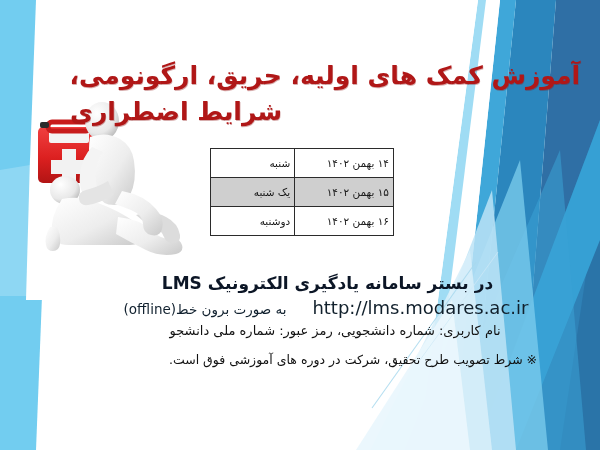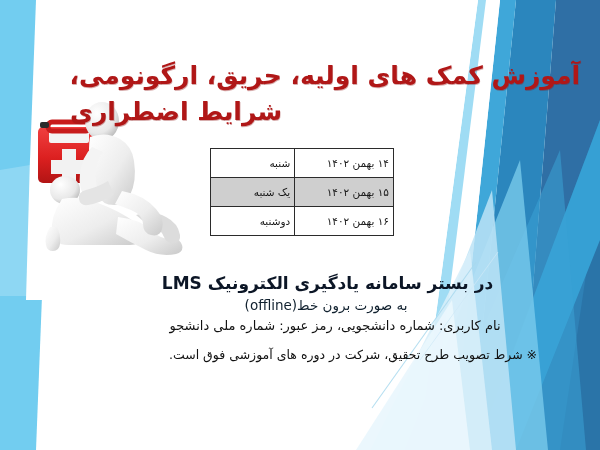--- a/index.html
+++ b/index.html
@@ -245,19 +245,20 @@
         <td class="cell-day">دوشنبه</td>
       </tr>
     </tbody>
   </table>
 
   <div class="body-block">
     <div class="line-lms">در بستر سامانه یادگیری الکترونیک LMS</div>
 
     <div class="row-url">
       <span class="txt-offline">به صورت برون خط(offline)</span>
+      <span class="txt-url">http://lms.modares.ac.ir</span>
     </div>
 
     <div class="line-cred">نام کاربری: شماره دانشجویی، رمز عبور: شماره ملی دانشجو</div>
     <div class="line-note second">※ شرط تصویب طرح تحقیق، شرکت در دوره های آموزشی فوق است.</div>
   </div>
 
 </div>
 
 </body></html>

